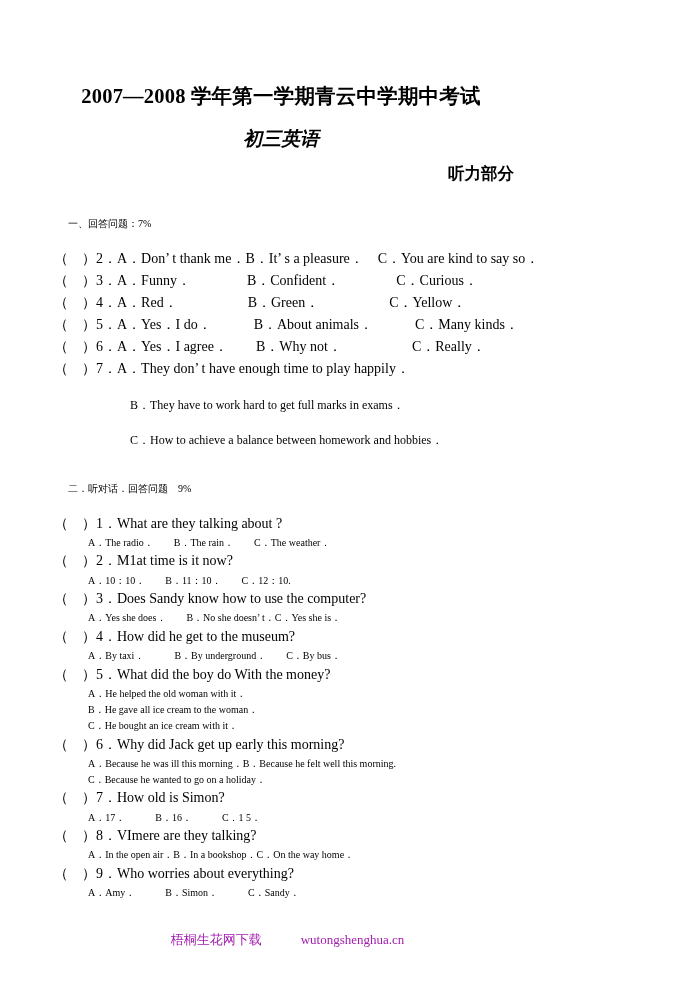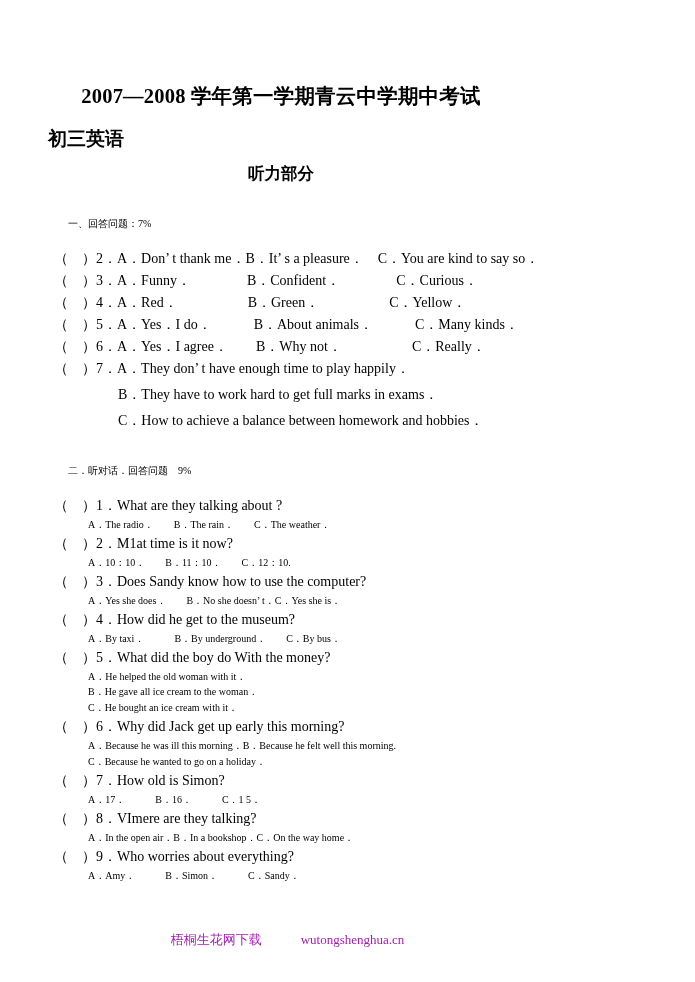--- a/index.html
+++ b/index.html
@@ -25,29 +25,30 @@
     text-align: center;
     font-weight: bold;
     font-size: 20.5px;
     letter-spacing: 0.2px;
     margin: 0;
     padding-top: 84px;
     line-height: 1.25;
     white-space: nowrap;
   }
   .title-sub {
-    text-align: left;
+    text-align: center;
     font-weight: bold;
     font-size: 19px;
     margin: 0;
     padding-top: 17px;
     line-height: 1.25;
+    font-style: italic;
   }
   .title-section {
-    text-align: center;
+    text-align: right;
     font-weight: bold;
     font-size: 16.5px;
     margin: 0;
     padding-top: 14px;
     line-height: 1.25;
   }
 
   
   .section-head {
     font-size: 10px;
@@ -64,22 +65,22 @@
     white-space: pre;
   }
   .opt-line {
     font-size: 10px;
     margin: 0;
     line-height: 1.58;
     padding-left: 40px;
     white-space: pre;
   }
   .opt-line-deep {
-    font-size: 14px;
-    margin: 4px;
+    font-size: 12px;
+    margin: 16px;
     line-height: 1.58;
     padding-left: 66px;
     white-space: pre;
   }
 
   
   .footer {
     position: absolute;
     left: 0;
     right: 0;

